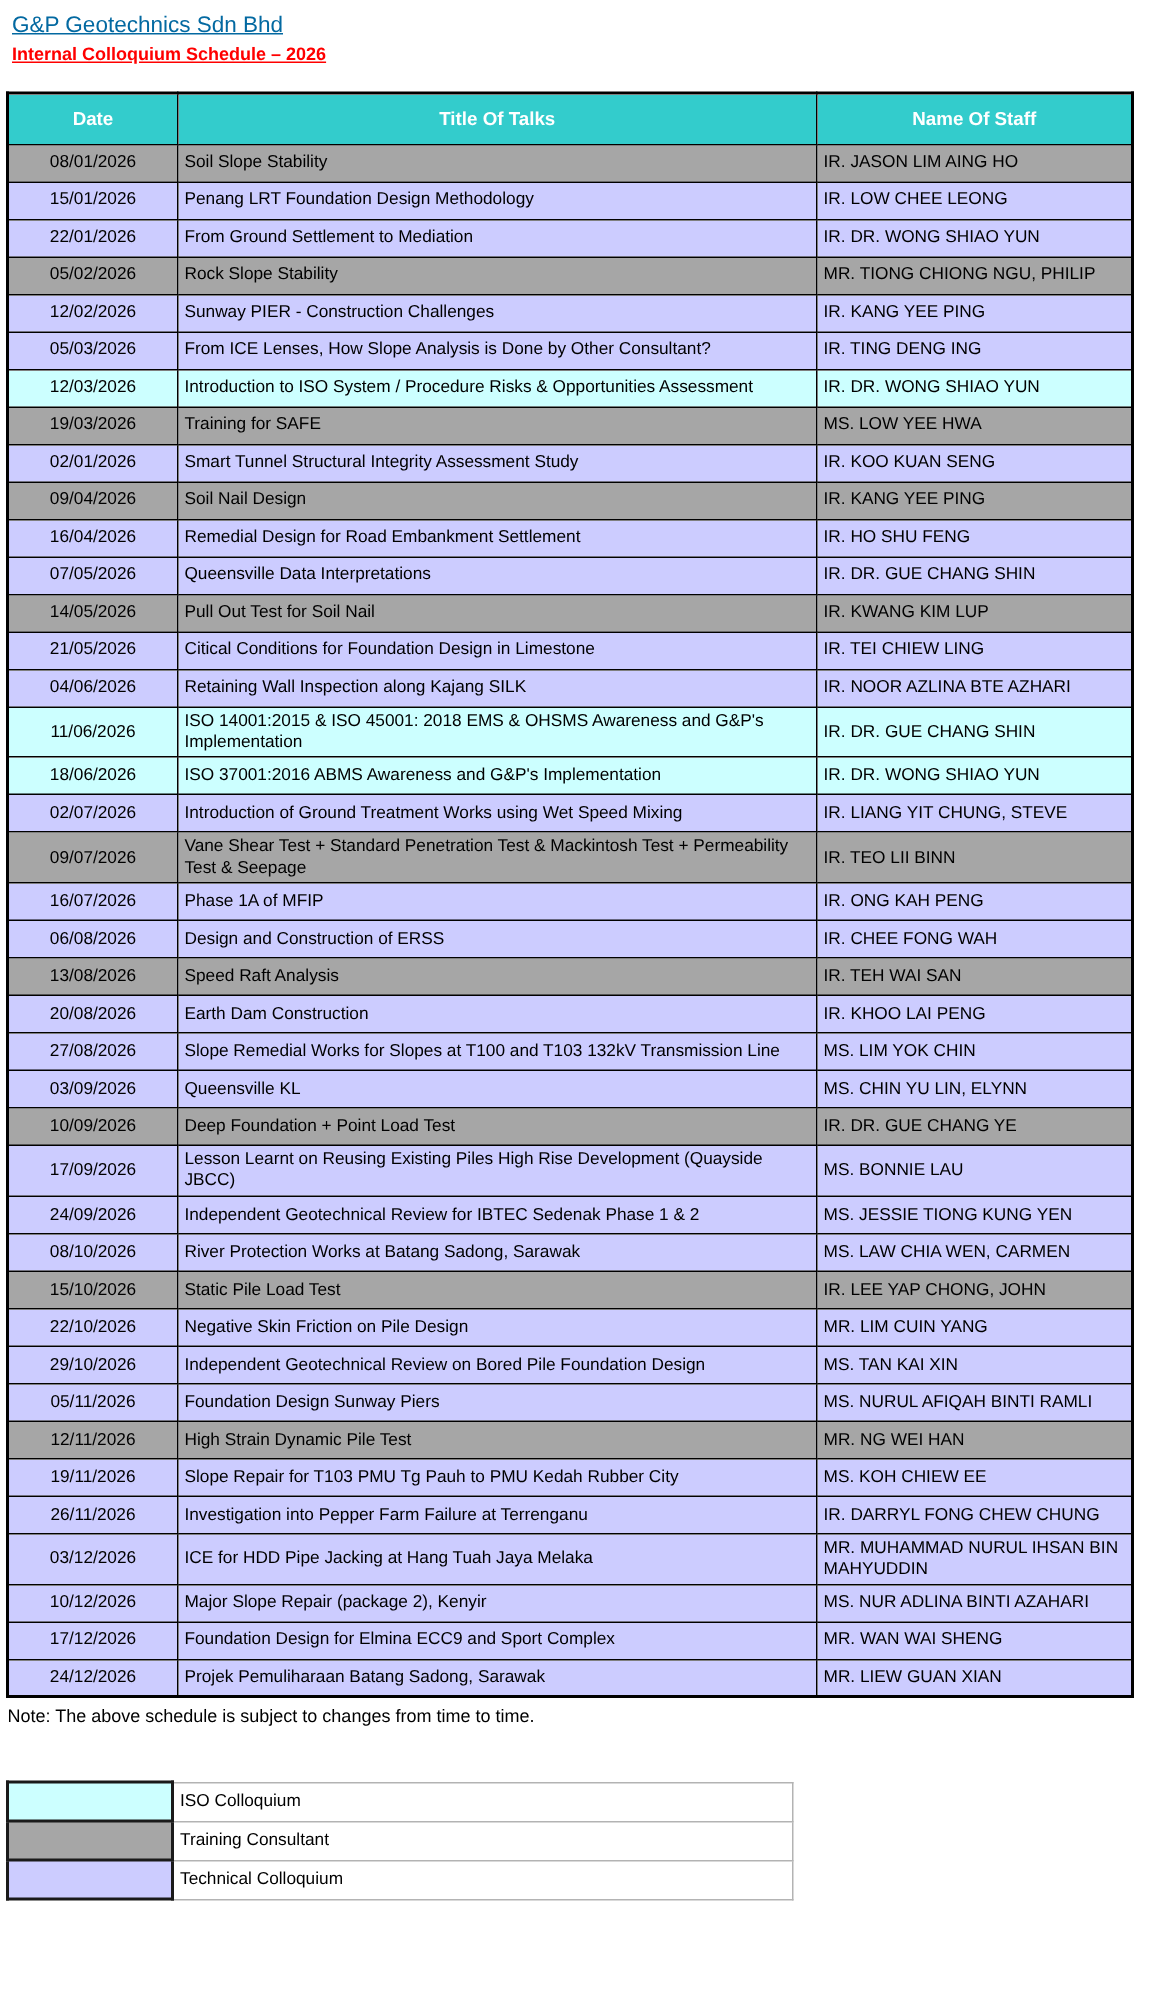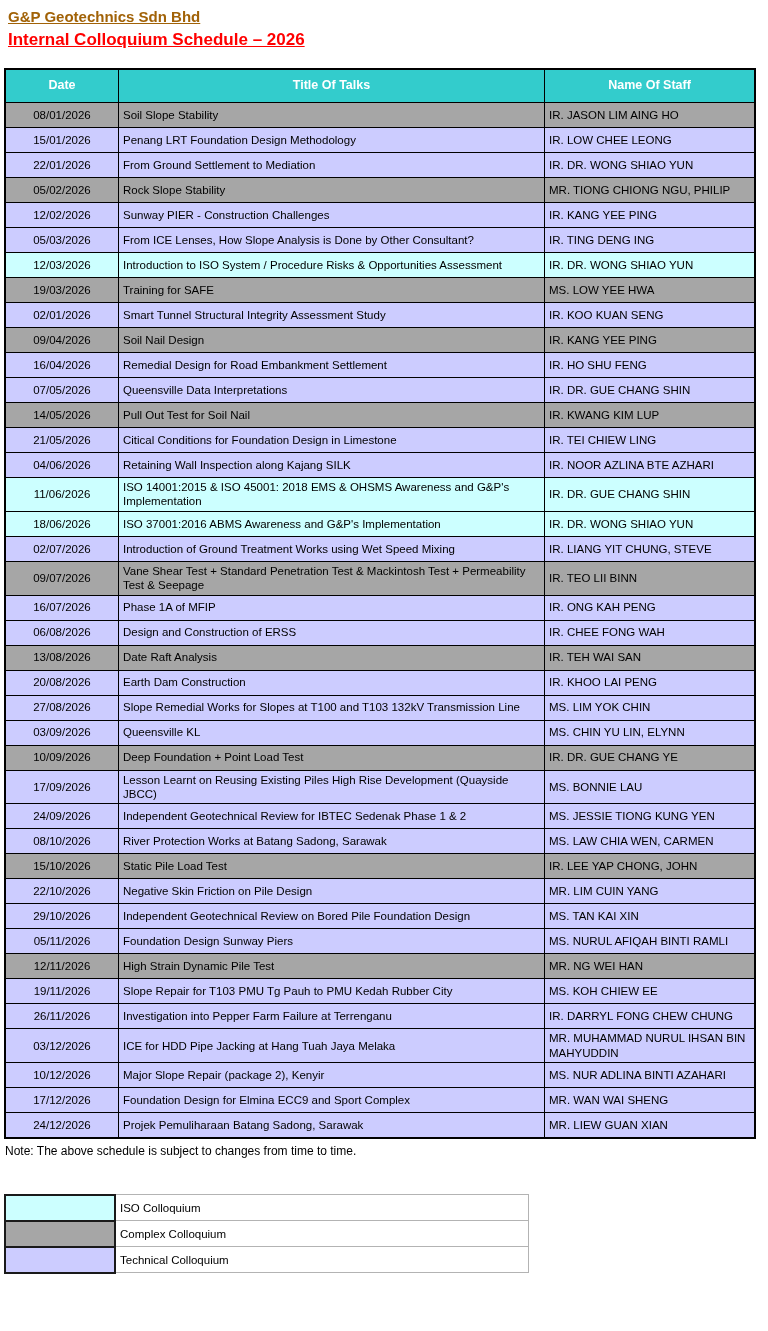--- a/index.html
+++ b/index.html
@@ -4,25 +4,25 @@
 <style>
   html,body{margin:0;padding:0;background:#ffffff;}
   .page{
     width:768px;height:1331px;box-sizing:border-box;position:relative;
     background:#ffffff;color:#000;
     font-family:"Liberation Sans","DejaVu Sans",sans-serif;
     overflow:hidden;
   }
   .doc-header{padding:7px 0 0 8px;}
   .company{
-    font-size:15px;font-weight:bold;text-decoration:underline;color:#a16207;
+    font-size:15px;font-weight:normal;text-decoration:underline;color:#0369a1;
     line-height:1.3;
   }
   .sched{
-    font-size:17px;font-weight:bold;text-decoration:underline;color:#ff0000;
+    font-size:12px;font-weight:bold;text-decoration:underline;color:#ff0000;
     line-height:1.3;margin-top:2px;
   }
   table.schedule{
     border-collapse:collapse;table-layout:fixed;
     margin:17px 0 0 4px;width:752px;
     border:2px solid #000000;
   }
   table.schedule th, table.schedule td{
     border:1px solid #000;
     font-size:11.5px;line-height:1.25;
@@ -178,21 +178,21 @@
           <td class="cell-title">Phase 1A of MFIP</td>
           <td class="cell-staff">IR. ONG KAH PENG</td>
         </tr>
         <tr class="row technical">
           <td class="cell-date">06/08/2026</td>
           <td class="cell-title">Design and Construction of ERSS</td>
           <td class="cell-staff">IR. CHEE FONG WAH</td>
         </tr>
         <tr class="row training">
           <td class="cell-date">13/08/2026</td>
-          <td class="cell-title">Date Raft Analysis</td>
+          <td class="cell-title">Speed Raft Analysis</td>
           <td class="cell-staff">IR. TEH WAI SAN</td>
         </tr>
         <tr class="row technical">
           <td class="cell-date">20/08/2026</td>
           <td class="cell-title">Earth Dam Construction</td>
           <td class="cell-staff">IR. KHOO LAI PENG</td>
         </tr>
         <tr class="row technical">
           <td class="cell-date">27/08/2026</td>
           <td class="cell-title">Slope Remedial Works for Slopes at T100 and T103 132kV Transmission Line</td>
@@ -284,21 +284,21 @@
   <div class="note">Note: The above schedule is subject to changes from time to time.</div>
 
   <table class="legend">
     <tbody>
         <tr>
           <td class="swatch" style="background: rgb(204, 255, 255);"></td>
           <td class="legend-label">ISO Colloquium</td>
         </tr>
         <tr>
           <td class="swatch" style="background: rgb(166, 166, 166);"></td>
-          <td class="legend-label">Complex Colloquium</td>
+          <td class="legend-label">Training Consultant</td>
         </tr>
         <tr>
           <td class="swatch" style="background: rgb(204, 204, 255);"></td>
           <td class="legend-label">Technical Colloquium</td>
         </tr>
       </tbody>
   </table>
 
 </div>
 

